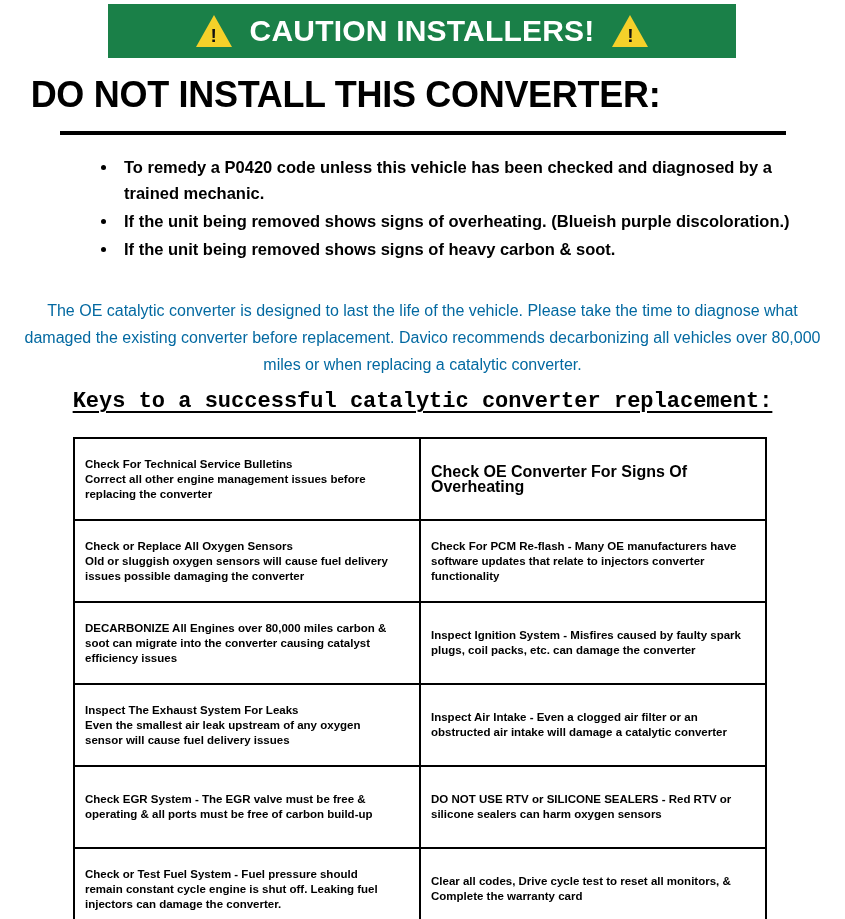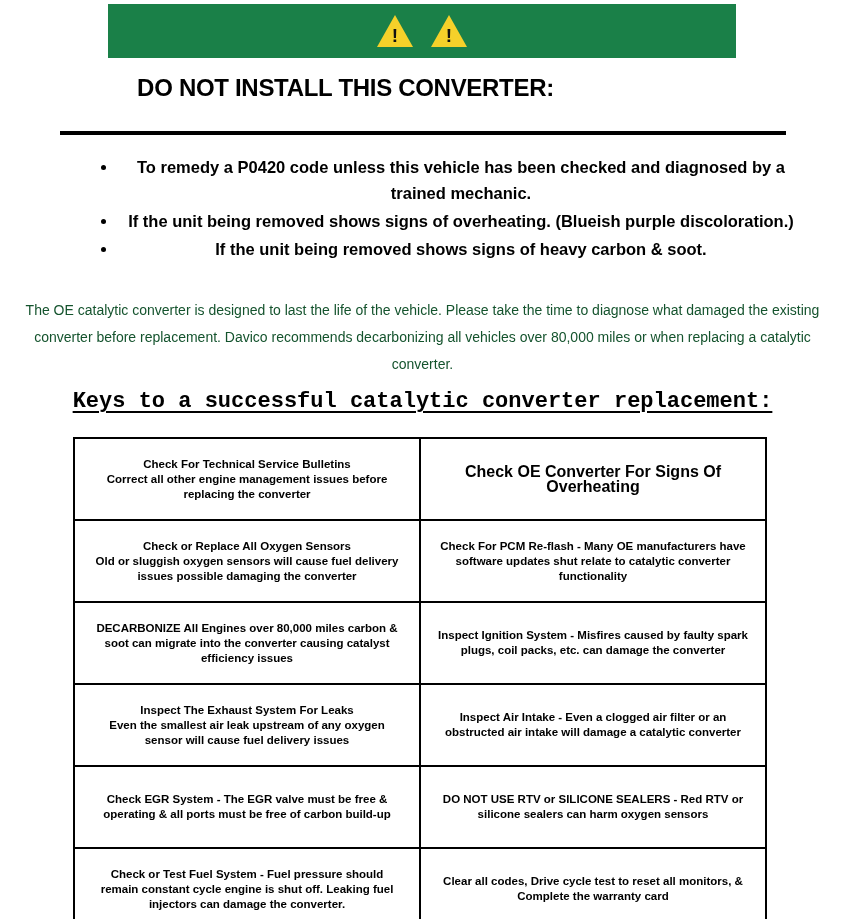--- a/index.html
+++ b/index.html
@@ -77,21 +77,21 @@
     color: #111;
     line-height: 19px;
   }
   
   .headline {
     position: absolute;
     top: 74px;
     left: 0;
     width: 691px;
     text-align: center;
-    font-size: 24px;
+    font-size: 36px;
     font-weight: bold;
     letter-spacing: -0.3px;
   }
   .rule {
     position: absolute;
     top: 131px;
     left: 60px;
     width: 726px;
     height: 4px;
     background: #000000;
@@ -104,32 +104,31 @@
     width: 680px;
     margin: 0;
     padding: 0 0 0 22px;
     font-size: 16.5px;
     font-weight: bold;
     line-height: 26px;
   }
   .bullets li {
     margin-bottom: 2px;
     padding-left: 6px;
-    text-align: center;
   }
   
   .para {
     position: absolute;
     top: 297px;
     left: 14px;
     width: 817px;
     text-align: center;
-    font-size: 14px;
+    font-size: 16px;
     line-height: 27px;
-    color: #14532d;
+    color: #0369a1;
   }
   
   .keys-heading {
     position: absolute;
     top: 389px;
     left: 0;
     width: 845px;
     text-align: center;
     font-size: 22px;
     font-weight: bold;
@@ -141,21 +140,20 @@
   .keys-table {
     position: absolute;
     top: 437px;
     left: 73px;
     width: 694px;
     border-collapse: collapse;
     table-layout: fixed;
   }
   .keys-table td {
     border: 2px solid #000000;
-    text-align: center;
     vertical-align: middle;
     font-size: 11.5px;
     font-weight: bold;
     line-height: 15px;
     padding: 9px 10px;
     width: 50%;
     height: 62px;
   }
   .cell-lines span {
     display: block;
@@ -165,20 +163,21 @@
 <body>
 
 <div class="page">
 
   <div class="caution-banner">
     <span class="warn-icon">
       <span class="tri"></span>
       <span class="tri-in"></span>
       <span class="bang">!</span>
     </span>
+    <span class="caution-text">CAUTION INSTALLERS!</span>
     <span class="warn-icon">
       <span class="tri"></span>
       <span class="tri-in"></span>
       <span class="bang">!</span>
     </span>
   </div>
 
   <div class="headline">DO NOT INSTALL THIS CONVERTER:</div>
 
   <div class="rule"></div>
@@ -206,21 +205,21 @@
         </td>
       </tr>
       <tr>
         <td class="cell-lines">
           <span>Check or Replace All Oxygen Sensors</span>
           <span>Old or sluggish oxygen sensors will cause fuel delivery</span>
           <span>issues possible damaging the converter</span>
         </td>
         <td class="cell-lines">
           <span>Check For PCM Re-flash - Many OE manufacturers have</span>
-          <span>software updates shut relate to catalytic converter</span>
+          <span>software updates that relate to injectors converter</span>
           <span>functionality</span>
         </td>
       </tr>
       <tr>
         <td class="cell-lines">
           <span>DECARBONIZE All Engines over 80,000 miles carbon &amp;</span>
           <span>soot can migrate into the converter causing catalyst</span>
           <span>efficiency issues</span>
         </td>
         <td class="cell-lines">

